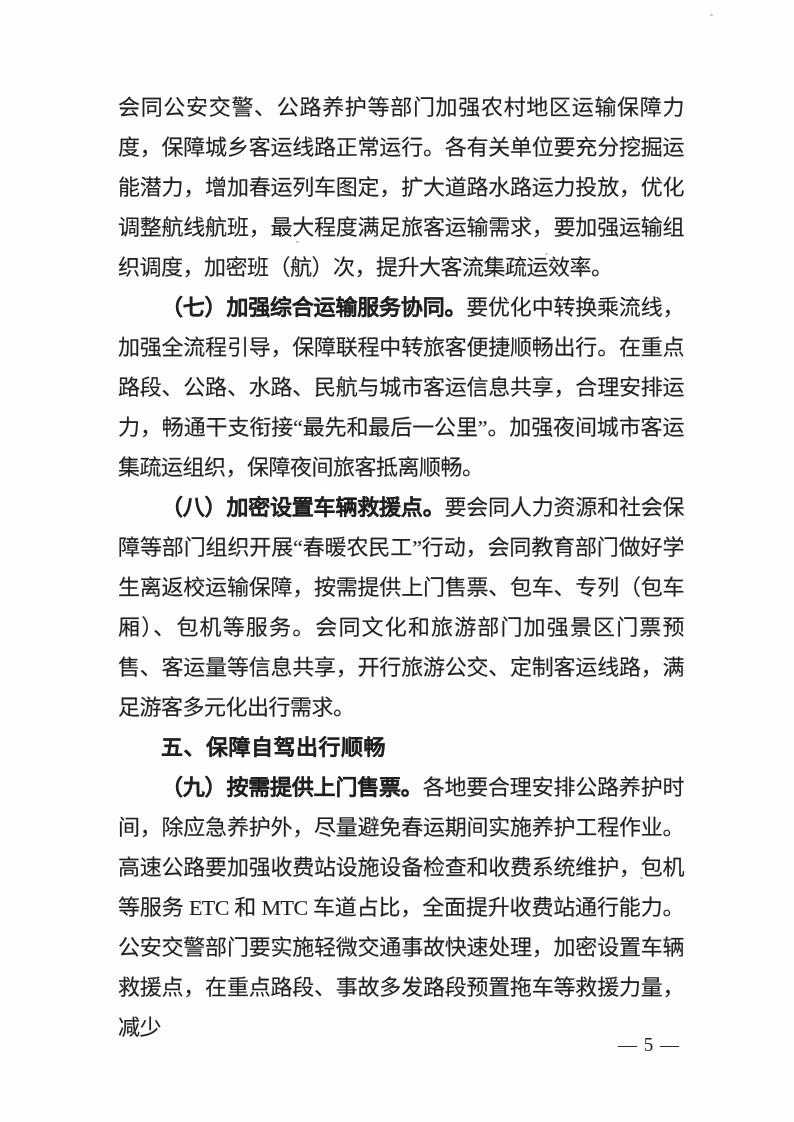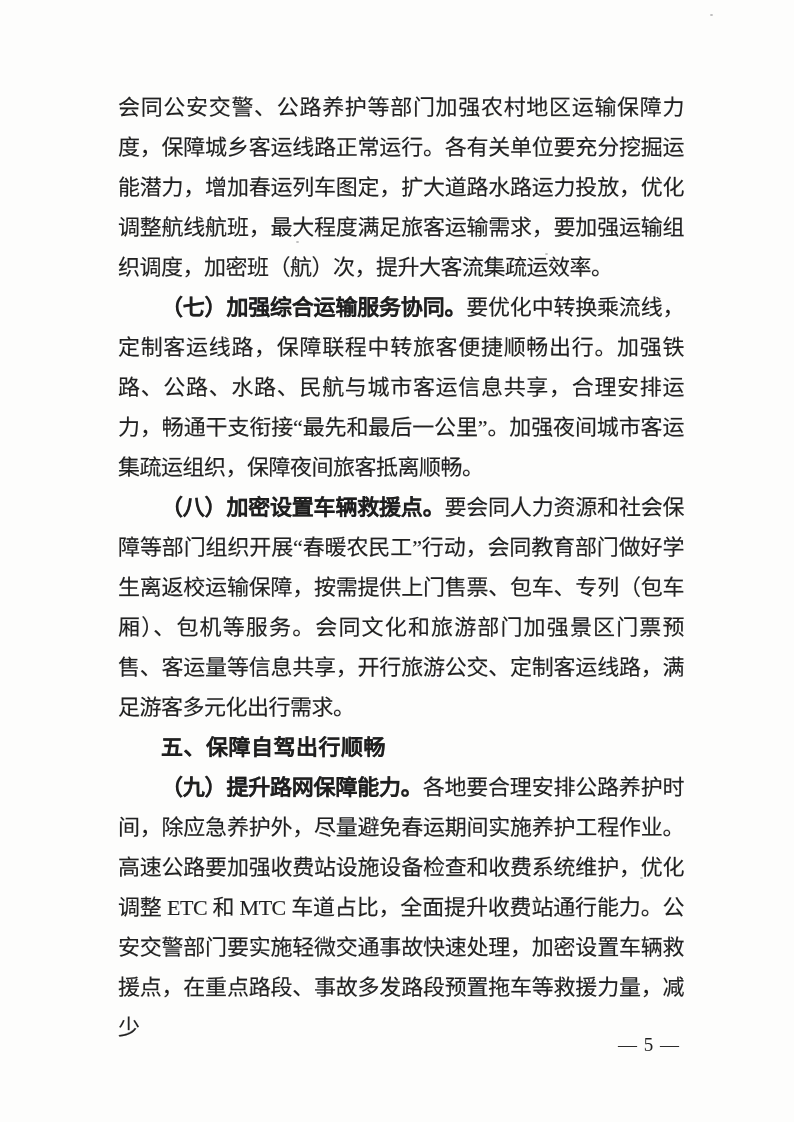--- a/index.html
+++ b/index.html
@@ -91,24 +91,24 @@
     pointer-events: none;
   }
 </style>
 </head>
 <body>
 
 <div class="page">
 
   <div class="textblock">
       <p><span class="lead"></span><span class="body-text">会同公安交警、公路养护等部门加强农村地区运输保障力度，保障城乡客运线路正常运行。各有关单位要充分挖掘运能潜力，增加春运列车图定，扩大道路水路运力投放，优化调整航线航班，最大程度满足旅客运输需求，要加强运输组织调度，加密班（航）次，提升大客流集疏运效率。</span></p>
-      <p class="indent"><span class="lead">（七）加强综合运输服务协同。</span><span class="body-text">要优化中转换乘流线，定制客运线路，保障联程中转旅客便捷顺畅出行。加强铁路、公路、水路、民航与城市客运信息共享，合理安排运力，畅通干支衔接“最先和最后一公里”。加强夜间城市客运集疏运组织，保障夜间旅客抵离顺畅。</span></p>
+      <p class="indent"><span class="lead">（七）加强综合运输服务协同。</span><span class="body-text">要优化中转换乘流线，加强全流程引导，保障联程中转旅客便捷顺畅出行。在重点路段、公路、水路、民航与城市客运信息共享，合理安排运力，畅通干支衔接“最先和最后一公里”。加强夜间城市客运集疏运组织，保障夜间旅客抵离顺畅。</span></p>
       <p class="indent"><span class="lead">（八）加密设置车辆救援点。</span><span class="body-text">要会同人力资源和社会保障等部门组织开展“春暖农民工”行动，会同教育部门做好学生离返校运输保障，按需提供上门售票、包车、专列（包车厢）、包机等服务。会同文化和旅游部门加强景区门票预售、客运量等信息共享，开行旅游公交、定制客运线路，满足游客多元化出行需求。</span></p>
       <p class="heading indent"><span class="lead">五、保障自驾出行顺畅</span><span class="body-text"></span></p>
-      <p class="indent"><span class="lead">（九）提升路网保障能力。</span><span class="body-text">各地要合理安排公路养护时间，除应急养护外，尽量避免春运期间实施养护工程作业。高速公路要加强收费站设施设备检查和收费系统维护，优化调整 ETC 和 MTC 车道占比，全面提升收费站通行能力。公安交警部门要实施轻微交通事故快速处理，加密设置车辆救援点，在重点路段、事故多发路段预置拖车等救援力量，减少</span></p>
+      <p class="indent"><span class="lead">（九）按需提供上门售票。</span><span class="body-text">各地要合理安排公路养护时间，除应急养护外，尽量避免春运期间实施养护工程作业。高速公路要加强收费站设施设备检查和收费系统维护，包机等服务 ETC 和 MTC 车道占比，全面提升收费站通行能力。公安交警部门要实施轻微交通事故快速处理，加密设置车辆救援点，在重点路段、事故多发路段预置拖车等救援力量，减少</span></p>
     </div>
 
   <div class="page-number">— 5 —</div>
 
   <div class="scan-edge"></div>
   <div class="speck" style="left:710px; top:14px;"></div>
   <div class="speck" style="left:296px; top:241px;"></div>
   <div class="speck" style="left:545px; top:253px;"></div>
   <div class="speck" style="left:640px; top:877px;"></div>
 

